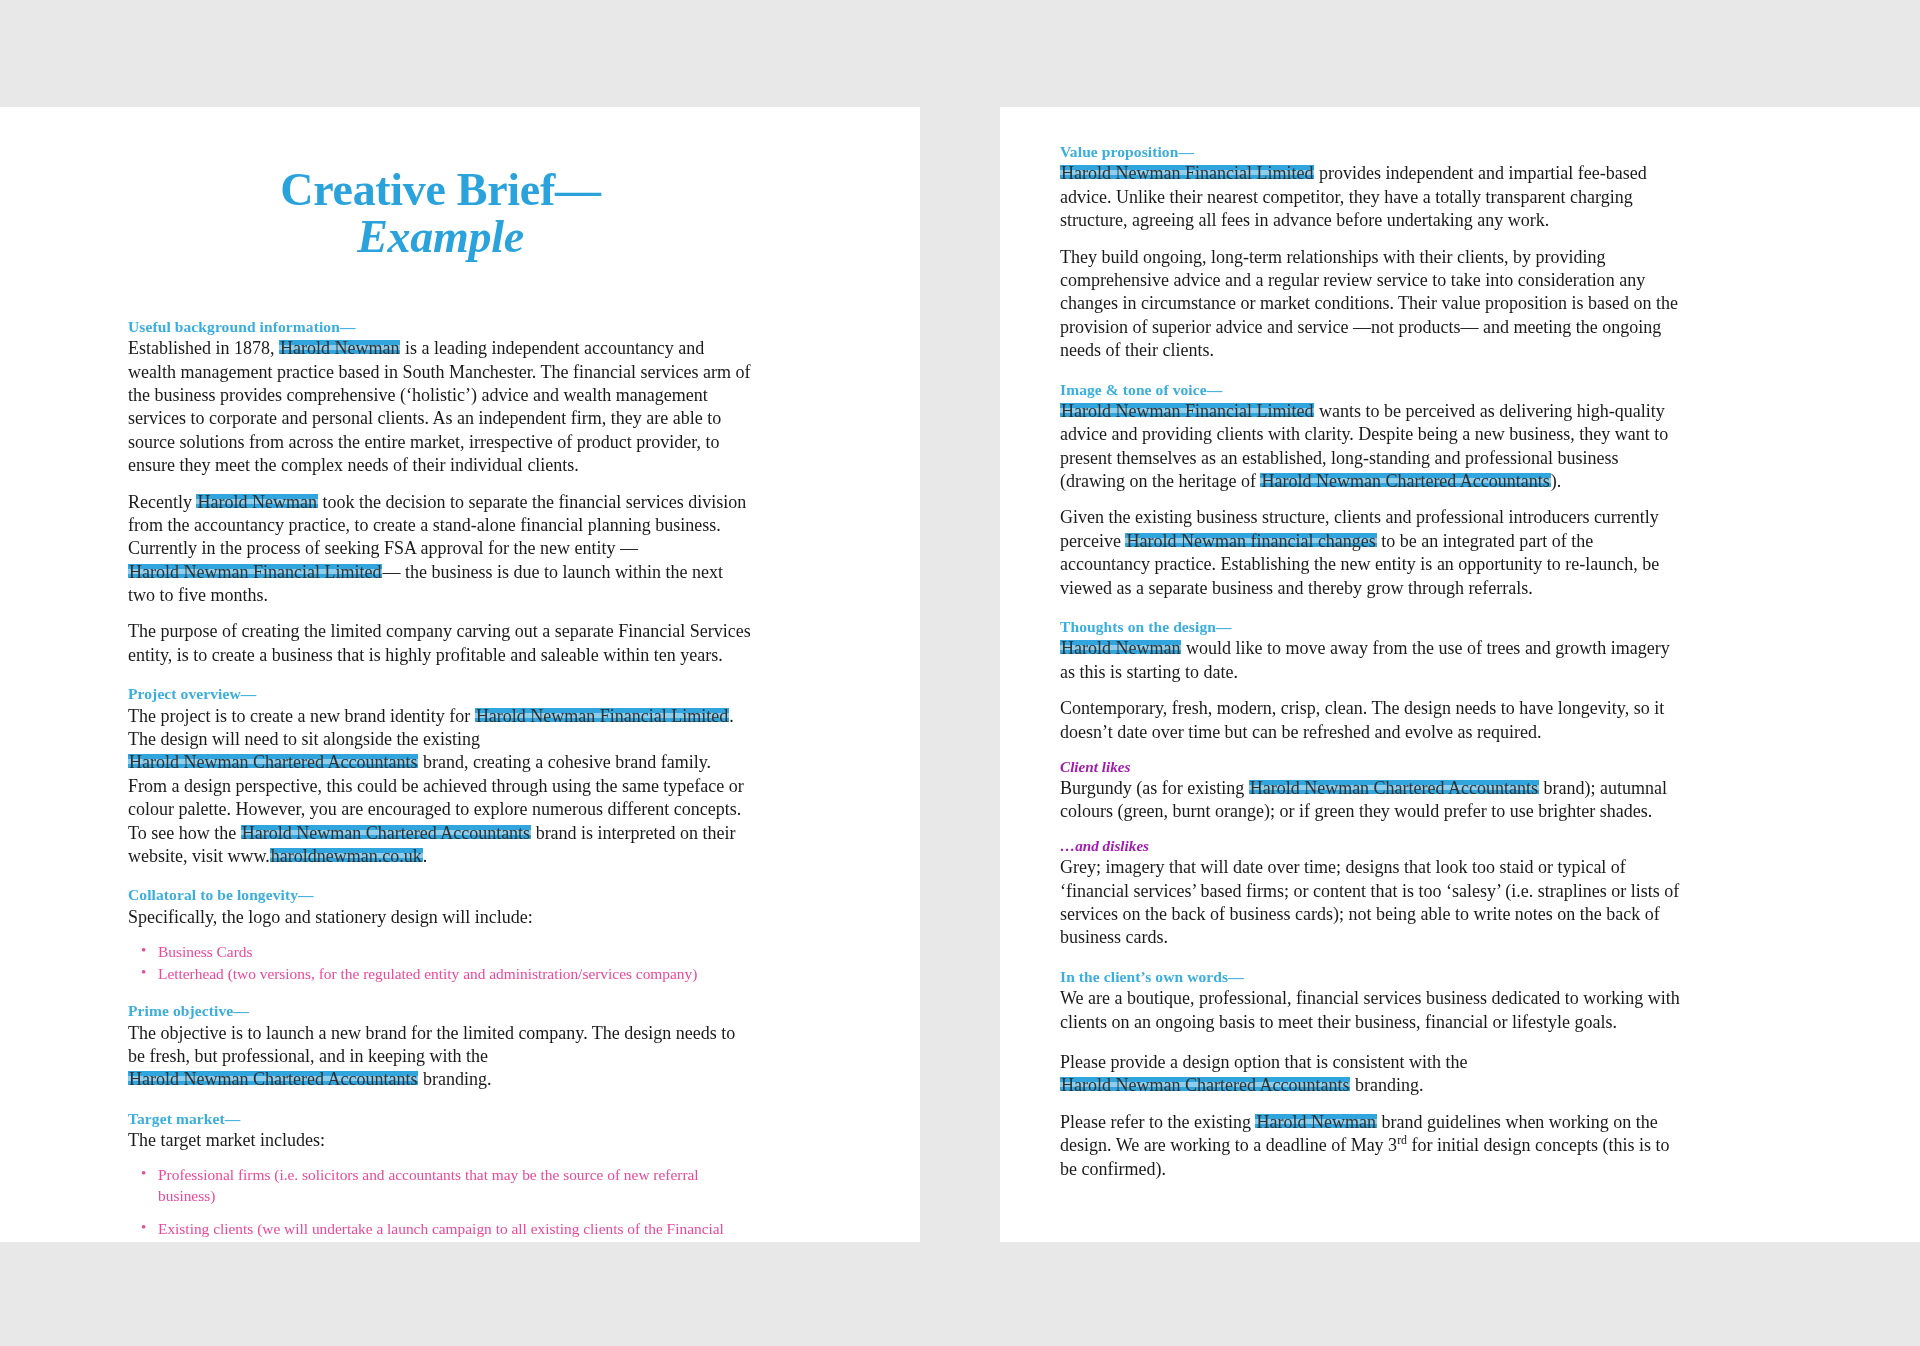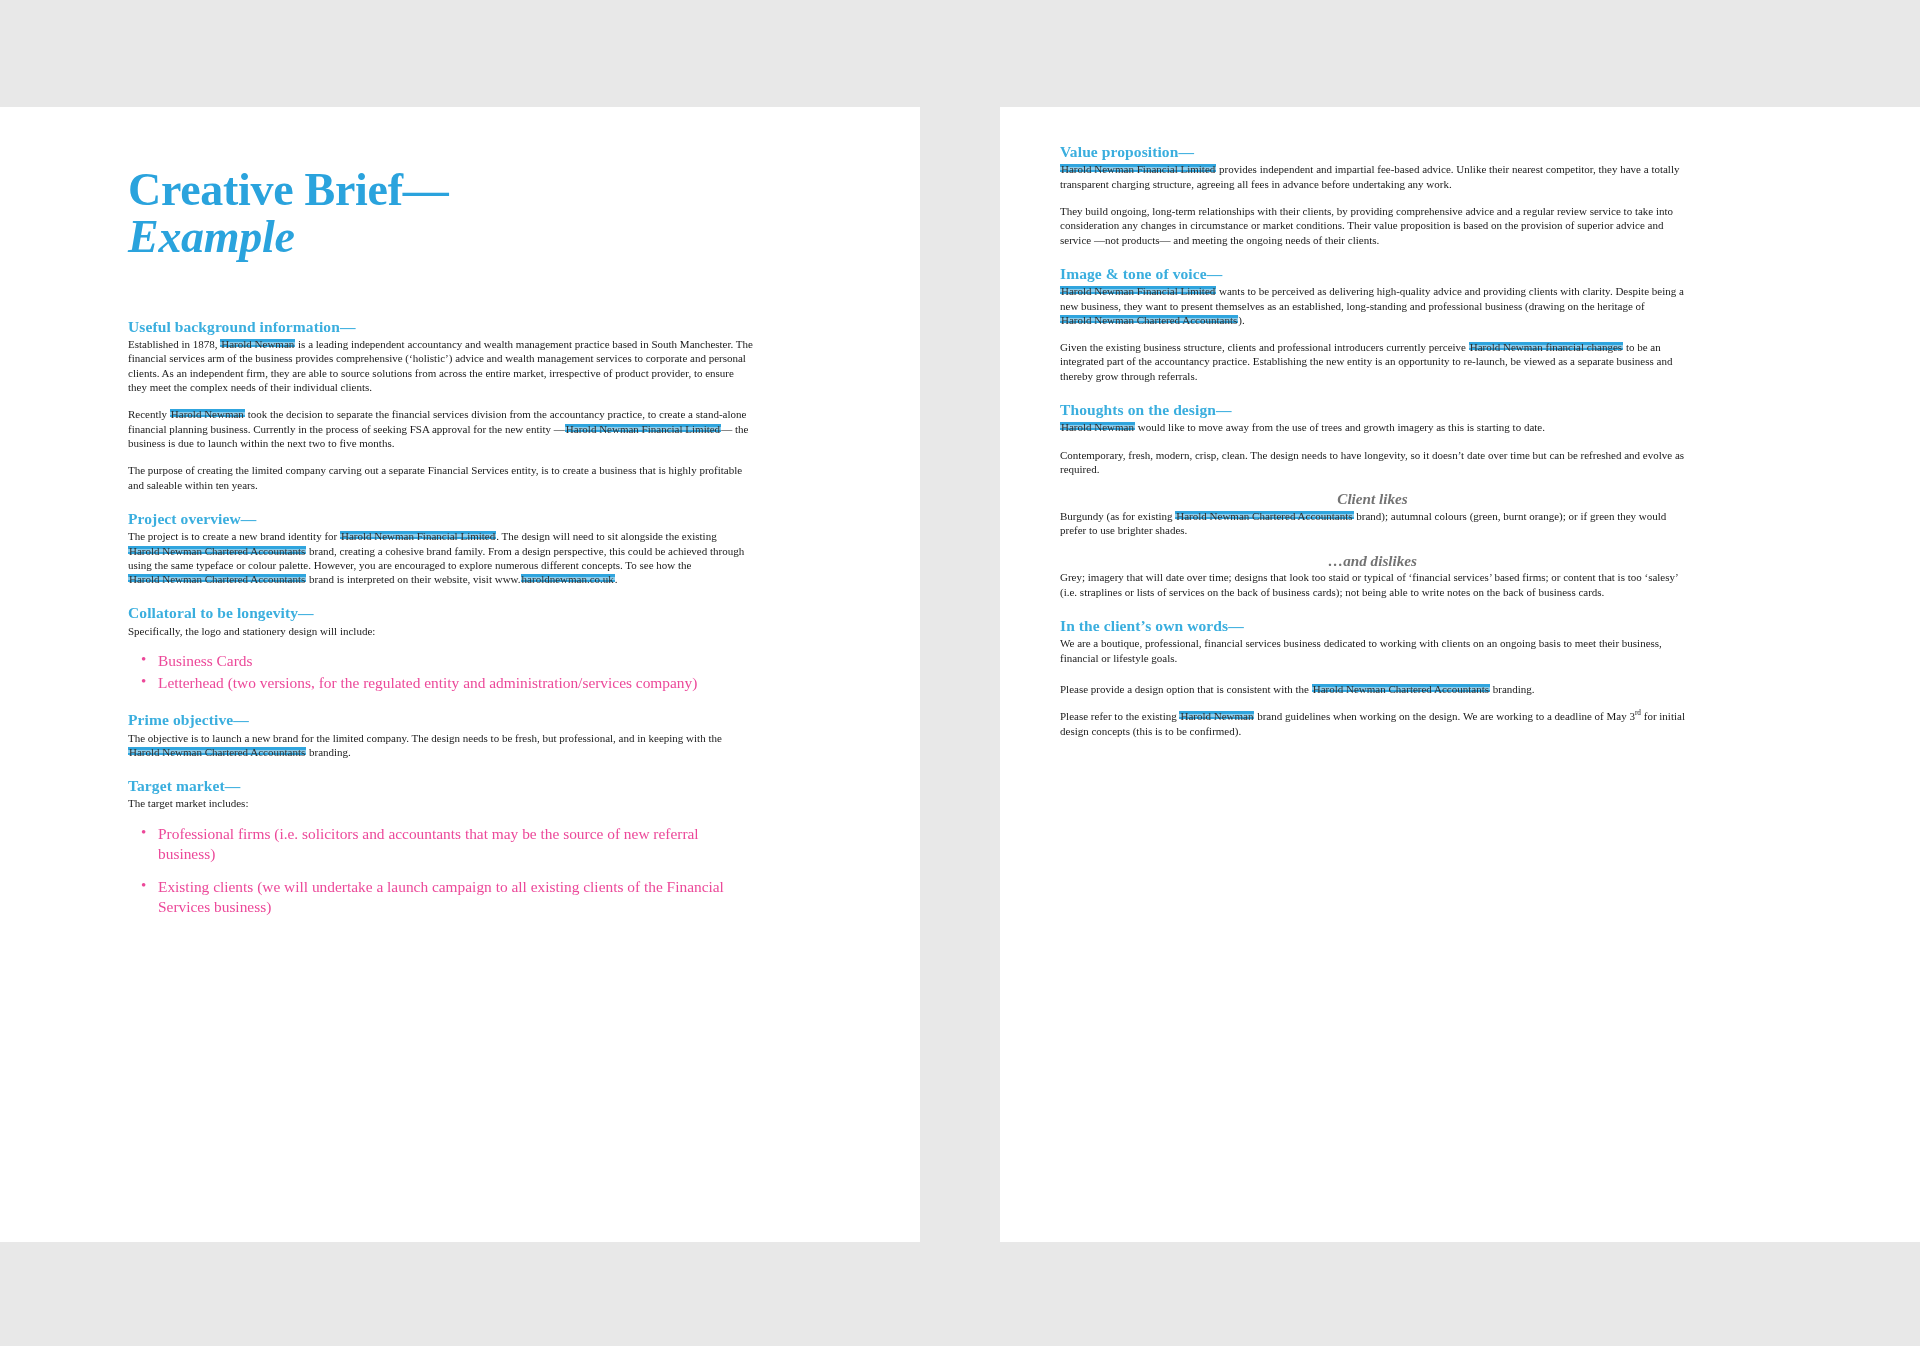--- a/index.html
+++ b/index.html
@@ -36,55 +36,55 @@
   .page-2 .page-inner { left: 60px; top: 35px; width: 625px; }
 
   h1.doc-title {
     font-family: "Liberation Serif", serif;
     color: #2aa3dd;
     font-weight: bold;
     font-size: 46px;
     line-height: 1.02;
     margin: 0 0 56px 0;
     letter-spacing: -0.3px;
+    text-align: center;
   }
   h1.doc-title .line2 {
     display: block;
     font-style: italic;
     font-weight: bold;
   }
 
   .section { margin-bottom: 17px; }
 
   h2.sec-head {
     color: #3aaede;
     font-weight: bold;
     font-size: 15.5px;
     line-height: 1.25;
     margin: 0 0 1px 0;
     letter-spacing: 0.1px;
   }
 
   p.body {
     color: #1a1a1a;
-    font-size: 11px;
+    font-size: 18px;
     line-height: 1.30;
     margin: 0 0 13px 0;
     text-align: left;
   }
   p.body:last-child { margin-bottom: 0; }
 
   .ital-label {
     font-style: italic;
     font-weight: bold;
     font-size: 15.2px;
-    color: #737373;
+    color: #a21caf;
     margin: 0 0 0 0;
     line-height: 1.3;
-    text-align: center;
   }
 
   ul.bullets {
     margin: 9px 0 6px 0;
     padding-left: 30px;
     list-style: none;
   }
   ul.bullets li {
     position: relative;
     color: #ec4899;

